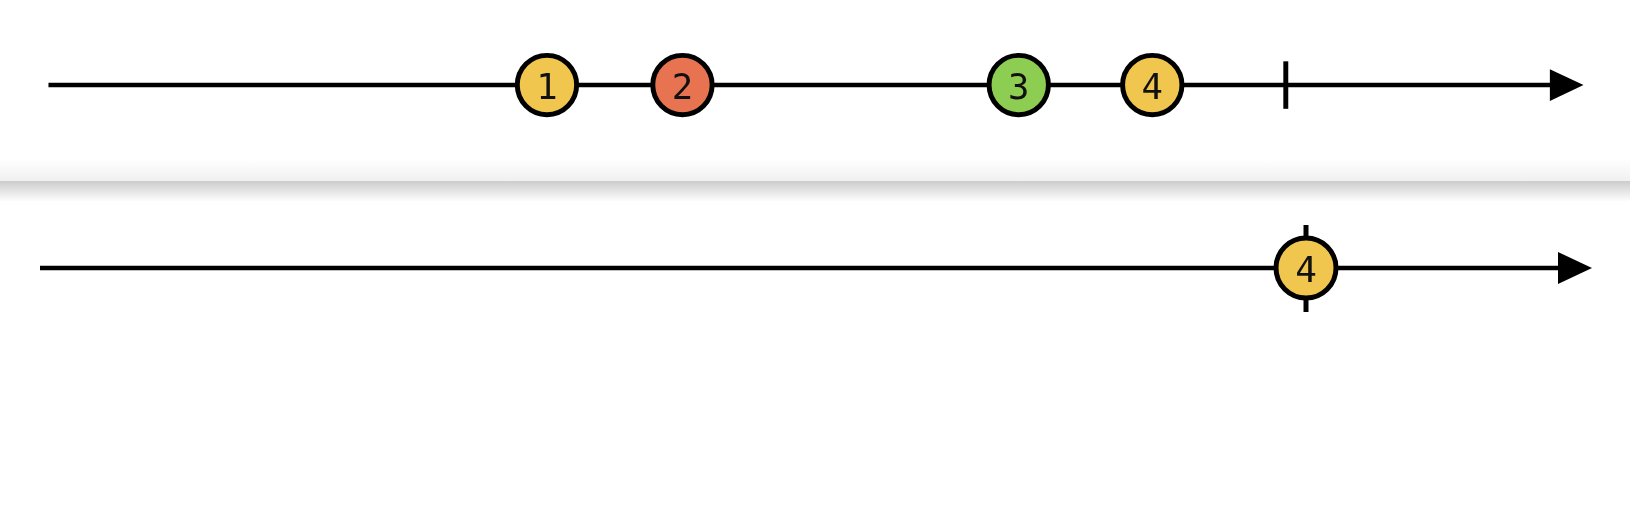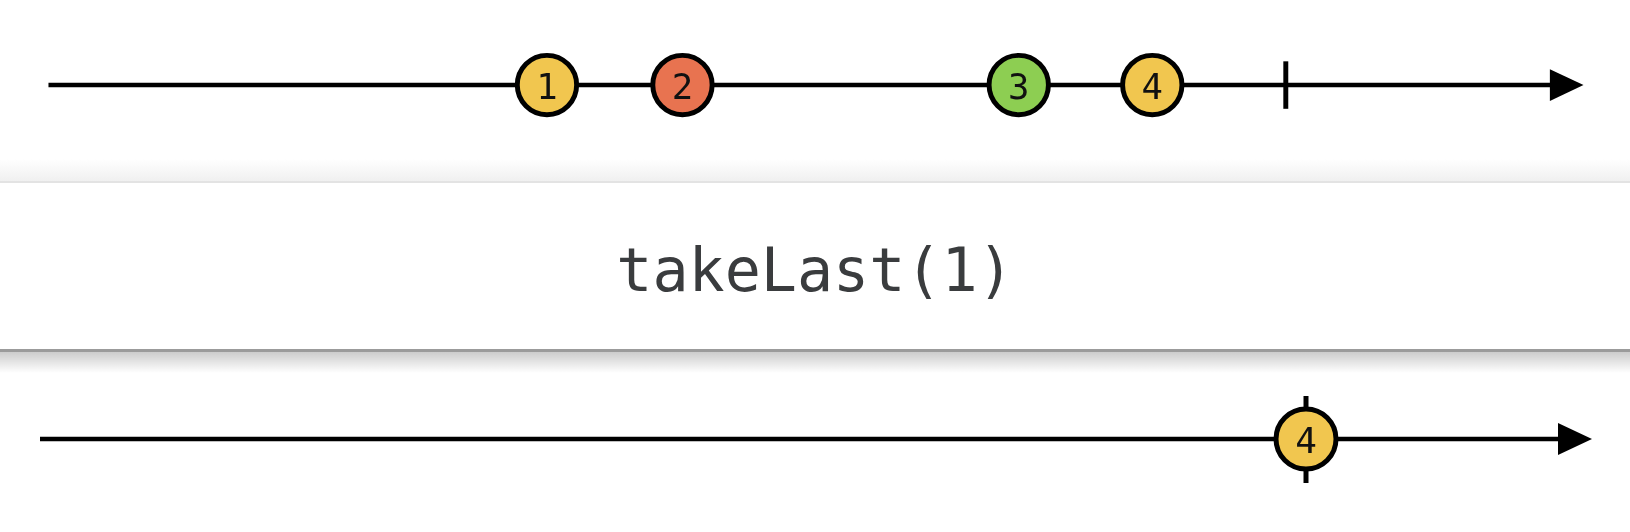--- a/index.html
+++ b/index.html
@@ -83,23 +83,20 @@
           <circle cx="1021" cy="86" r="30" fill="#8dce52" stroke="#000000" stroke-width="5"></circle>
           <text x="1021" y="86" text-anchor="middle" dominant-baseline="central" dy="0.04em" fill="#111111" class="marble-label">3</text>
         </g>
         <g>
           <circle cx="1156" cy="86" r="30" fill="#f1c64f" stroke="#000000" stroke-width="5"></circle>
           <text x="1156" y="86" text-anchor="middle" dominant-baseline="central" dy="0.04em" fill="#111111" class="marble-label">4</text>
         </g>
       </svg>
   </div>
 
-  <div id="operator-band" style="border-top-color: rgb(227, 227, 227); border-bottom-color: rgb(155, 155, 155); background: rgb(255, 255, 255);">
-    <div class="operator-label" style="color: rgb(58, 60, 62);">takeLast(1)</div>
-  </div>
 
   <div id="result-section" class="stream-section">
     <svg class="timeline-svg" id="result-svg" width="1630" height="180" viewBox="0 0 1630 180">
         <line x1="40" y1="87" x2="1560" y2="87" stroke="#000000" stroke-width="4.5"></line>
         <polygon points="1592,87 1558,71 1558,103" fill="#000000"></polygon>
         <line x1="1306" y1="44" x2="1306" y2="131" stroke="#000000" stroke-width="5"></line>
         <g>
           <circle cx="1306" cy="87" r="30" fill="#f1c64f" stroke="#000000" stroke-width="5"></circle>
           <text x="1306" y="87" text-anchor="middle" dominant-baseline="central" dy="0.04em" fill="#111111" class="marble-label">4</text>
         </g>

